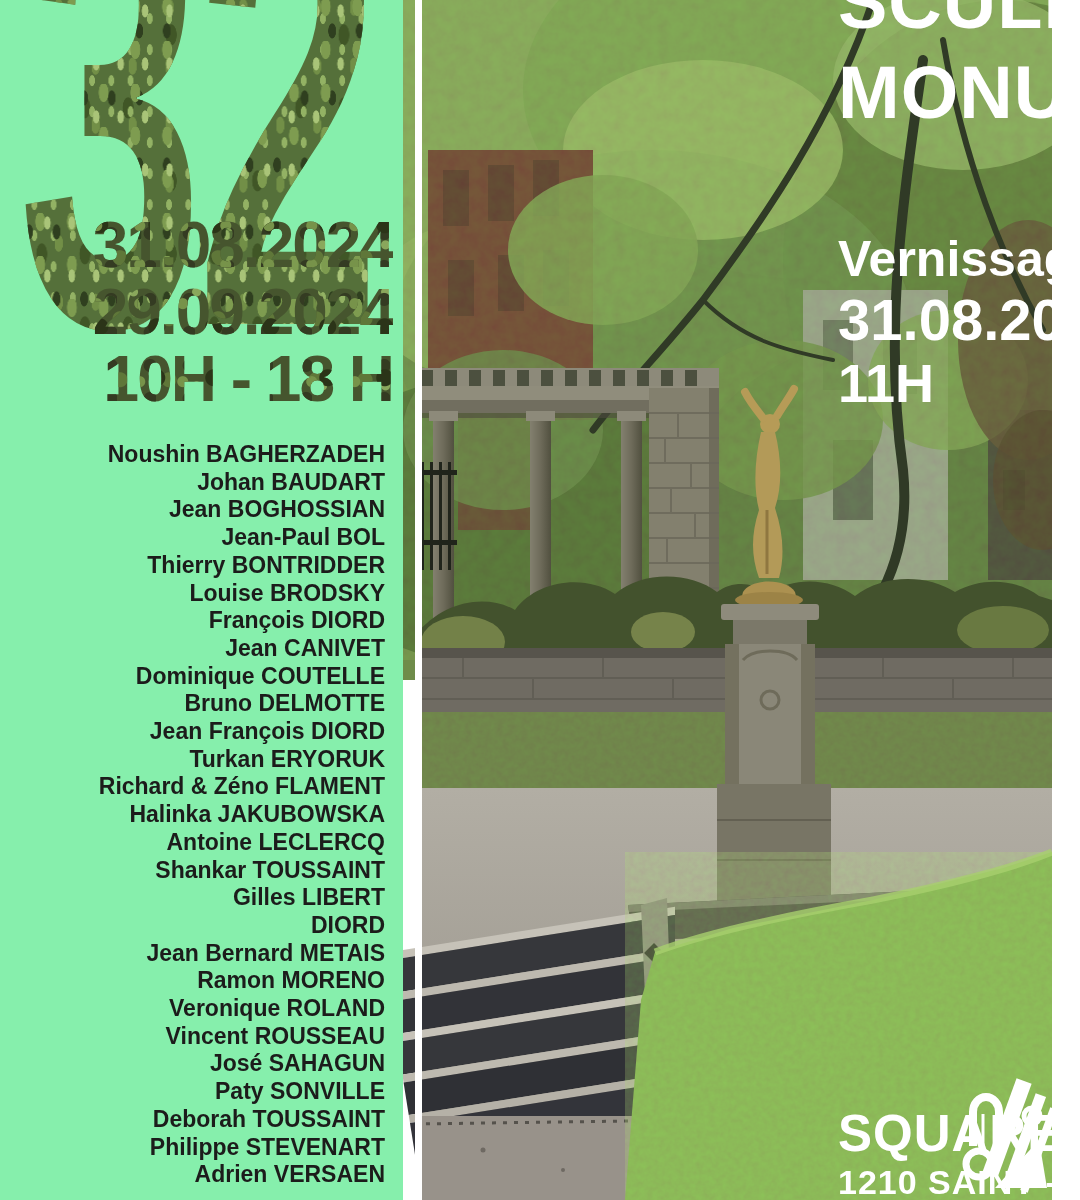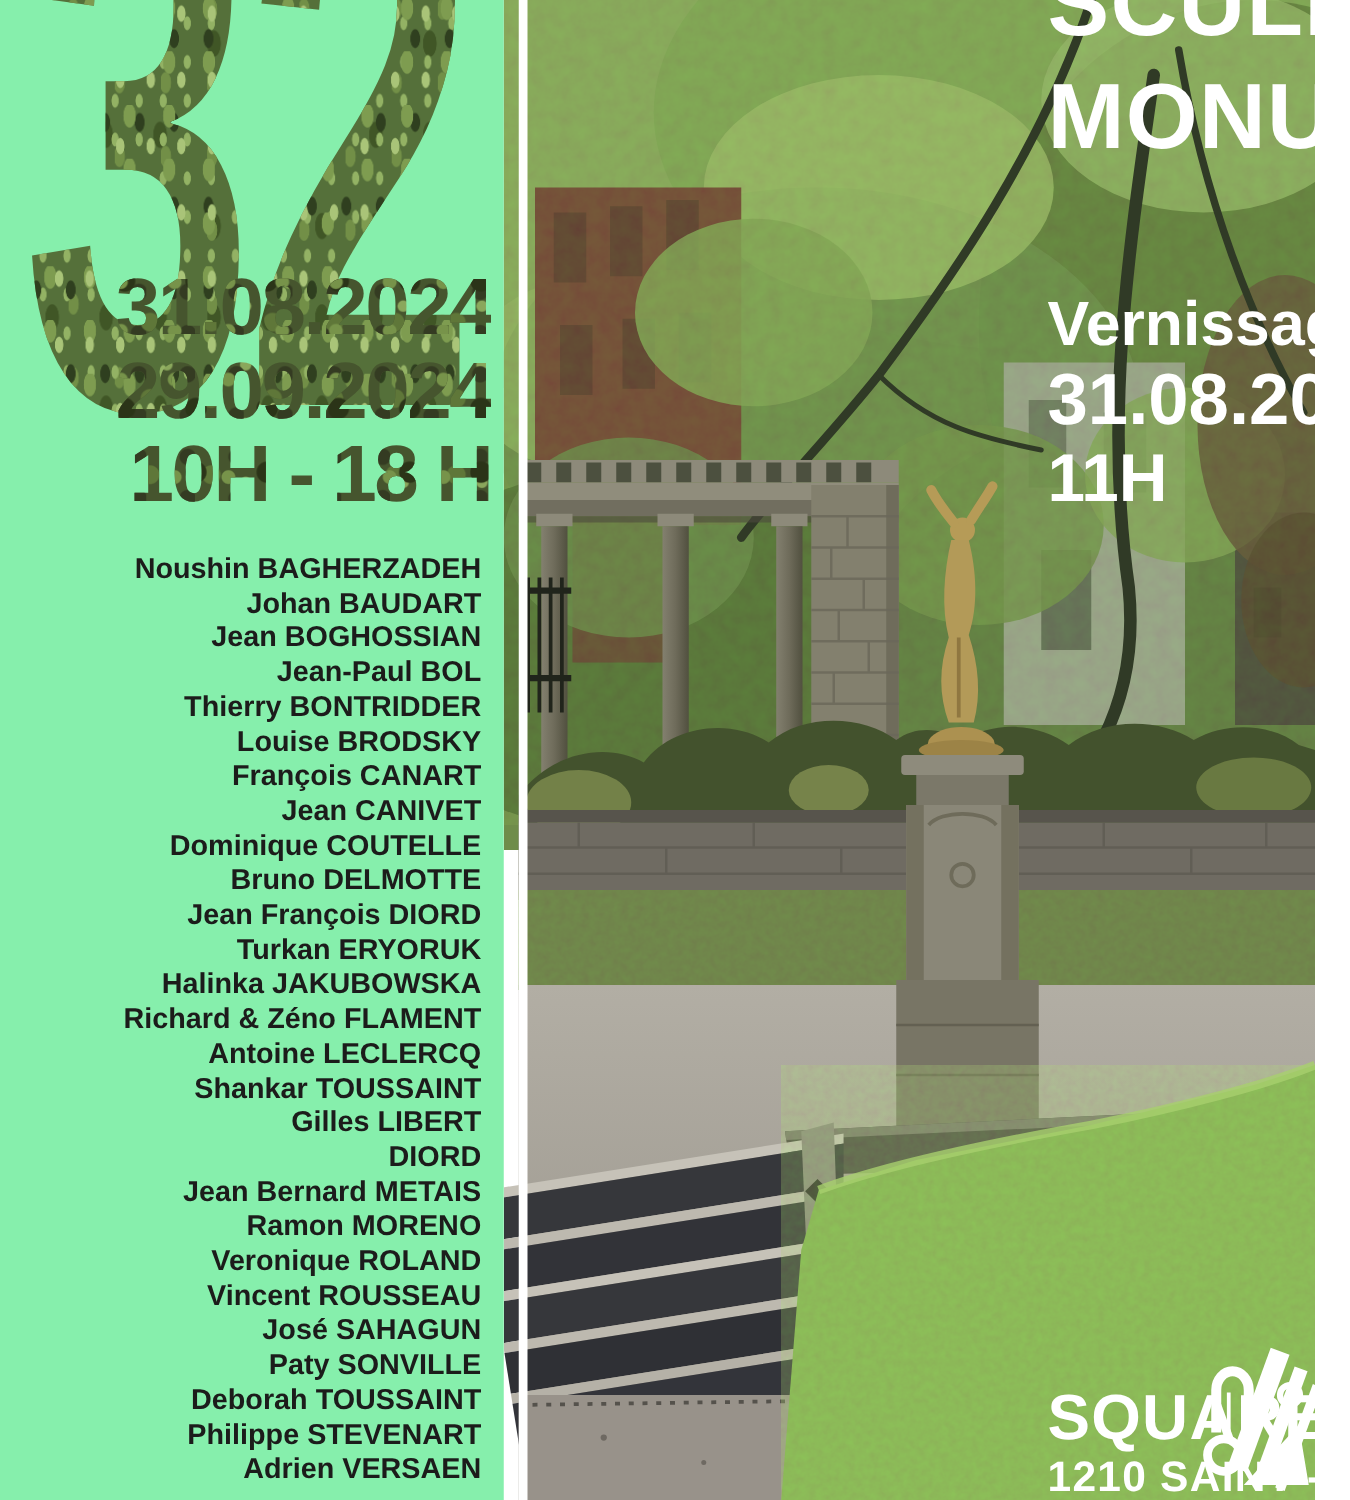--- a/index.html
+++ b/index.html
@@ -339,28 +339,28 @@
       <div>29.09.2024</div>
       <div>10H - 18 H</div>
     </div>
     <div class="artists">
         <div>Noushin BAGHERZADEH</div>
         <div>Johan BAUDART</div>
         <div>Jean BOGHOSSIAN</div>
         <div>Jean-Paul BOL</div>
         <div>Thierry BONTRIDDER</div>
         <div>Louise BRODSKY</div>
-        <div>François CANART</div>
+        <div>François DIORD</div>
         <div>Jean CANIVET</div>
         <div>Dominique COUTELLE</div>
         <div>Bruno DELMOTTE</div>
         <div>Jean François DIORD</div>
         <div>Turkan ERYORUK</div>
+        <div>Richard &amp; Zéno FLAMENT</div>
         <div>Halinka JAKUBOWSKA</div>
-        <div>Richard &amp; Zéno FLAMENT</div>
         <div>Antoine LECLERCQ</div>
         <div>Shankar TOUSSAINT</div>
         <div>Gilles LIBERT</div>
         <div>DIORD</div>
         <div>Jean Bernard METAIS</div>
         <div>Ramon MORENO</div>
         <div>Veronique ROLAND</div>
         <div>Vincent ROUSSEAU</div>
         <div>José SAHAGUN</div>
         <div>Paty SONVILLE</div>

